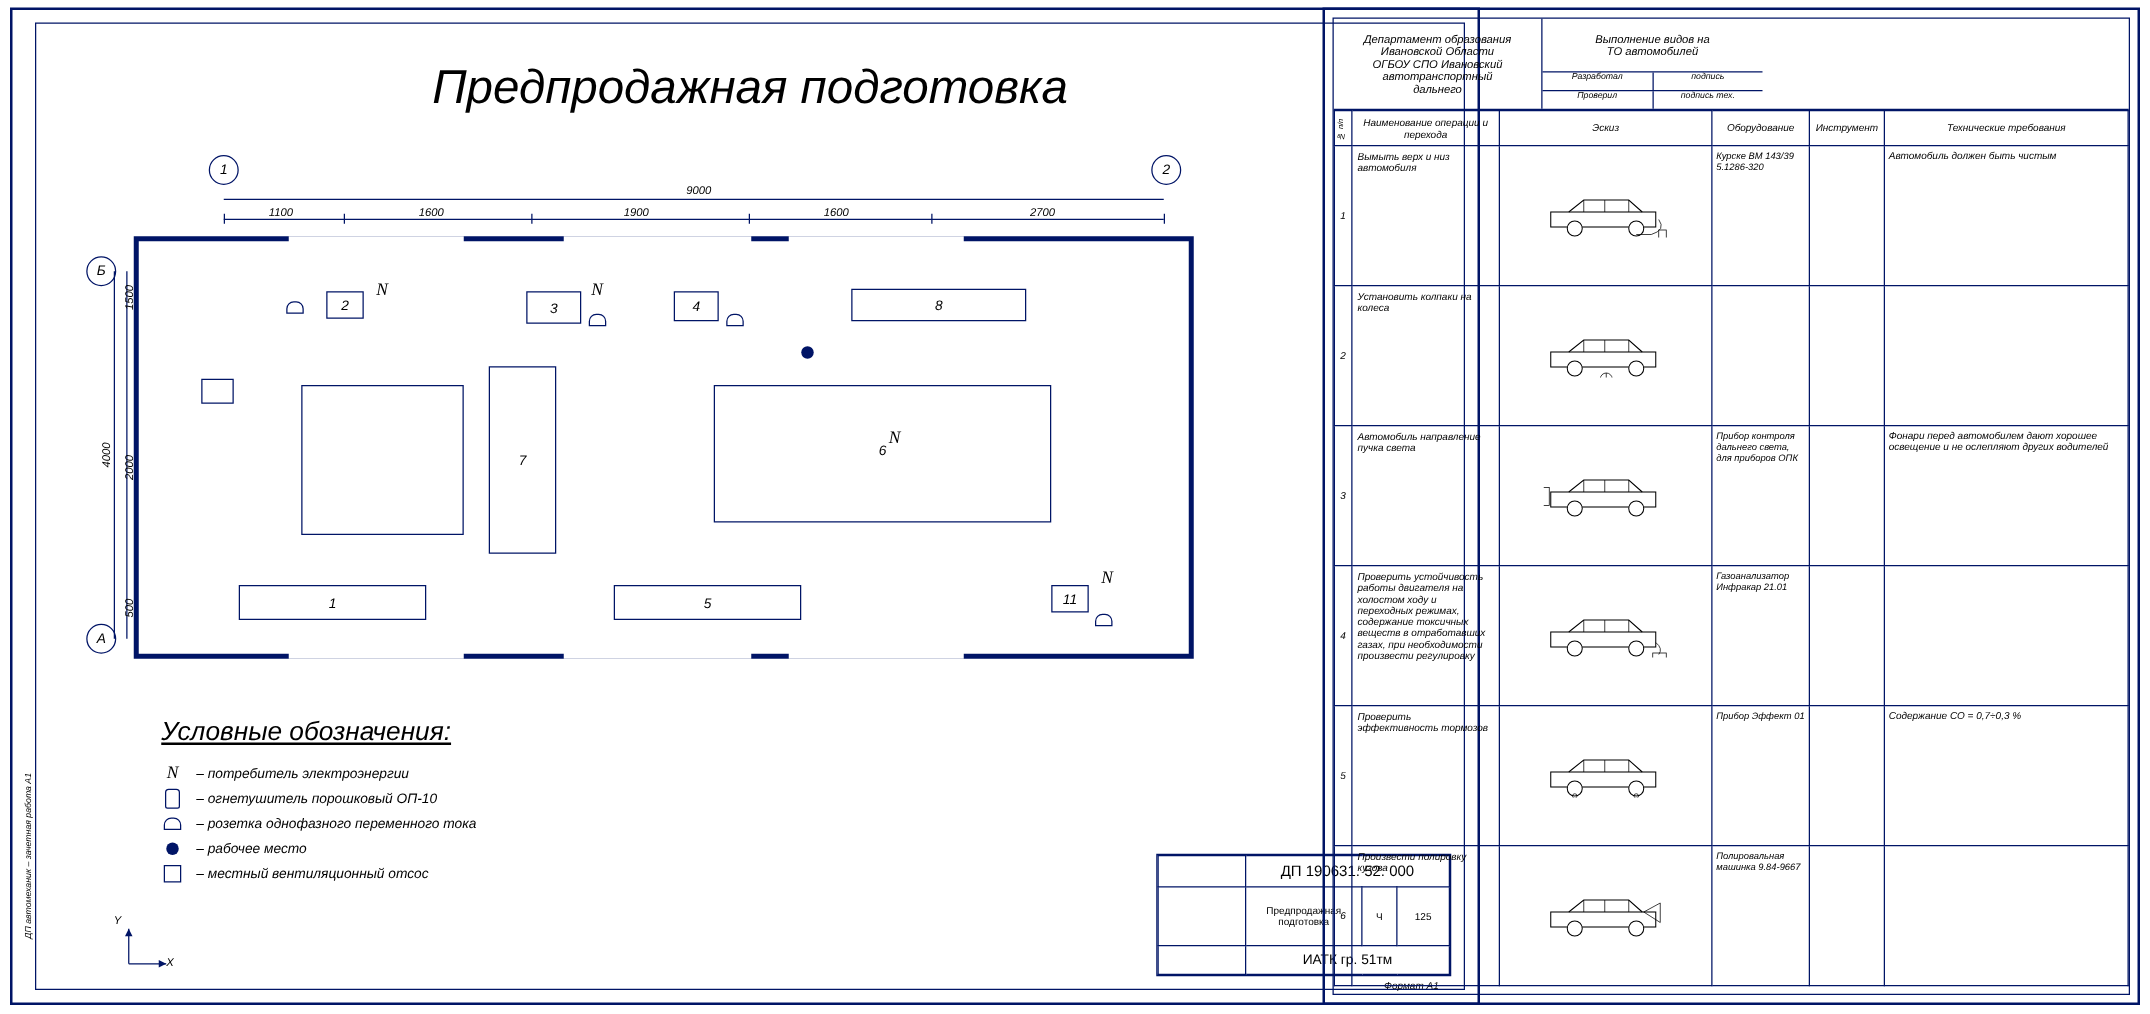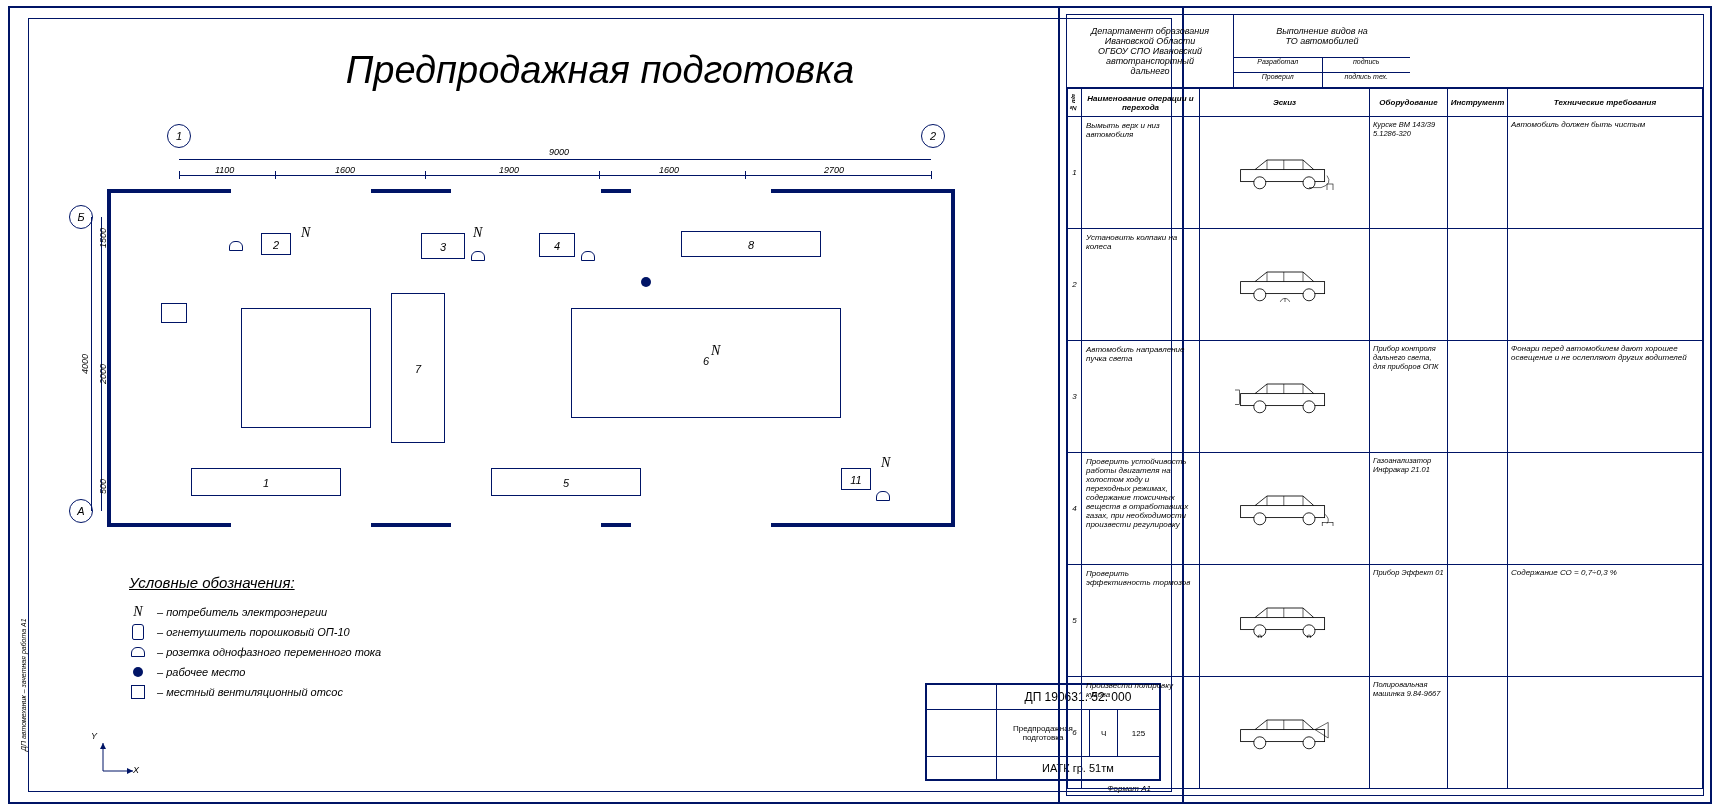--- a/index.html
+++ b/index.html
@@ -9,31 +9,31 @@
   .inner{position:absolute;left:18px;top:10px;right:10px;bottom:10px;border:1px solid #001466}
   .title{position:absolute;left:0;right:0;top:30px;text-align:center;font-style:italic;font-size:38px;color:#000}
   .plan{position:absolute;left:78px;top:170px;width:840px;height:330px;border:4px solid #001466}
   .blk{position:absolute;border:1px solid #001466;box-sizing:border-box;font-size:11px;text-align:center;font-style:italic;color:#000}
   .balloon{position:absolute;width:22px;height:22px;border:1px solid #001466;border-radius:50%;text-align:center;line-height:22px;font-size:11px;font-style:italic;color:#000;background:#fff}
   .dim{position:absolute;font-size:9px;font-style:italic;color:#000}
   .arrow-h{position:absolute;height:0;border-top:1px solid #001466}
   .arrow-v{position:absolute;width:0;border-left:1px solid #001466}
   .tick{position:absolute;width:0;height:8px;border-left:1px solid #001466}
   .legend{position:absolute;left:100px;top:555px;font-style:italic;font-size:11px;color:#000}
-  .legend-title{text-decoration:underline;font-size:15px;margin-bottom:14px}
+  .legend-title{text-decoration:underline;font-size:21px;margin-bottom:14px}
   .legend-row{display:flex;align-items:center;gap:10px;margin:6px 0;font-size:11px}
   .sym{width:18px;height:14px;display:flex;align-items:center;justify-content:center;font-style:italic}
   .stamp{position:absolute;right:10px;bottom:10px;width:234px;height:96px;border:1px solid #001466;font-size:8px}
   .stamp td{border:1px solid #001466;padding:1px 2px;vertical-align:middle;text-align:center;}
   .side-label{position:absolute;left:-2px;bottom:40px;transform:rotate(-90deg);transform-origin:left bottom;font-size:7px;font-style:italic;color:#000;white-space:nowrap}
   .rsheet-head{border-bottom:1px solid #001466;display:flex}
   .rsheet-cell{border-right:1px solid #001466;padding:4px;font-size:9px;font-style:italic;text-align:center;display:flex;flex-direction:column;justify-content:center}
   .rtable{width:100%;border-collapse:collapse;font-size:8px;font-style:italic}
   .rtable td,.rtable th{border:1px solid #001466;padding:2px;text-align:center;vertical-align:middle}
-  .rtable th{font-weight:bold}
+  .rtable th{font-weight:normal}
   .car-svg{width:100px;height:36px}
   .axis-lbl{position:absolute;font-size:9px;font-style:italic}
   .n-sym{font-family:serif;font-style:italic;font-size:14px}
   .sock{position:absolute;width:12px;height:8px;border:1px solid #001466;border-radius:6px 6px 0 0;border-bottom:1px solid #001466}
   .dot{position:absolute;width:10px;height:10px;border-radius:50%;background:#001466}
 </style>
 </head>
 <body>
 
 <div class="sheet left-sheet">

